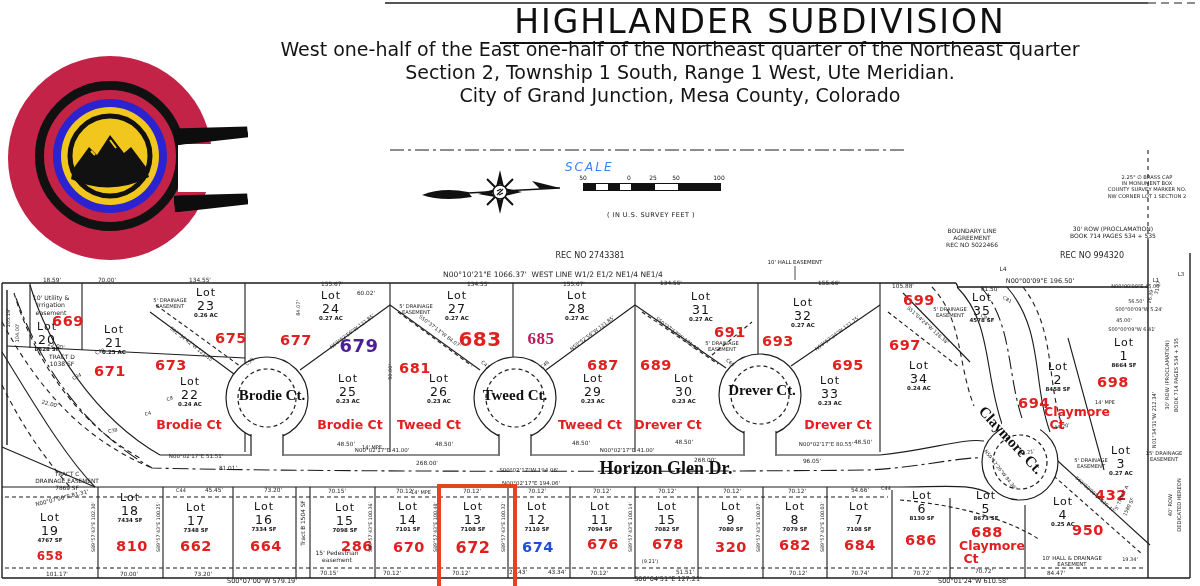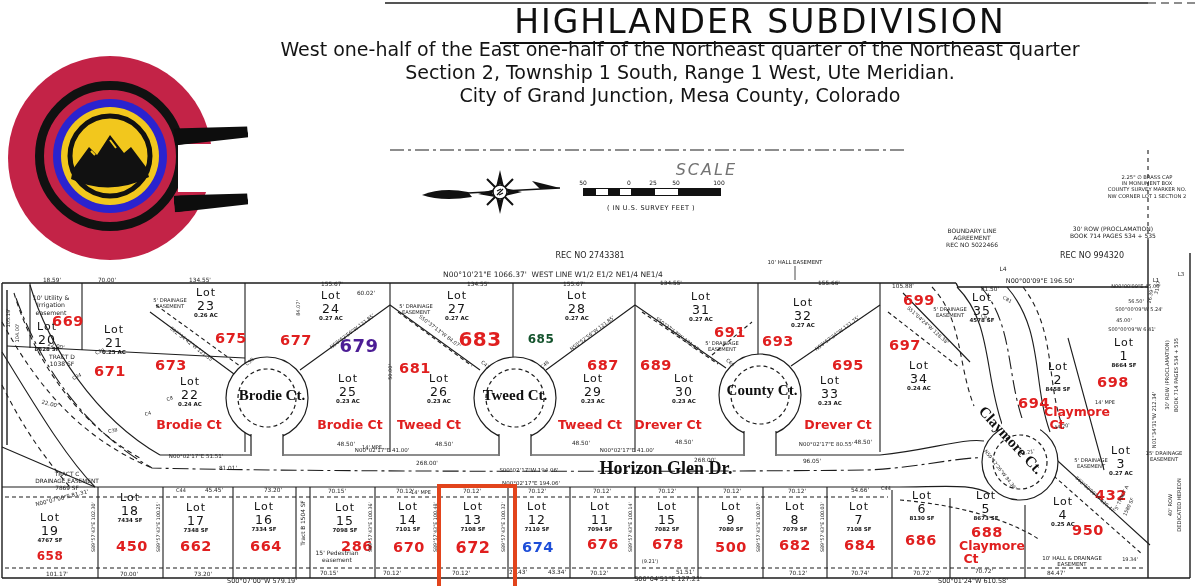--- a/index.html
+++ b/index.html
@@ -31,25 +31,25 @@
     border:9px solid #111;box-sizing:border-box;}
   #logo .blue-disc{position:absolute;left:45px;top:43px;width:114px;height:114px;border-radius:50%;}
   #logo .yellow-disc{position:absolute;left:53px;top:51px;width:98px;height:98px;border-radius:50%;overflow:hidden;}
   #logo .white-gap{position:absolute;left:170px;top:88px;width:76px;height:48px;background:#fff;}
   #logo .bar{position:absolute;width:74px;height:17px;background:#0d0d0d;
     clip-path:polygon(0 0,100% 18%,100% 82%,0 100%);}
   #logo .bar1{left:166px;top:70px;transform:rotate(-4deg);}
   #logo .bar2{left:166px;top:137px;transform:rotate(-4deg);}
   
   #scale-box{position:absolute;left:565px;top:160px;width:172px;}
-  #scale-label{text-align:right;font-size:16px;font-style:italic;letter-spacing:2px;color:#737373;}
+  #scale-label{text-align:left;font-size:12px;font-style:italic;letter-spacing:2px;color:#3b82f6;}
   #scale-ticks{position:relative;height:9px;font-size:6px;color:#111;}
   #scale-ticks span{position:absolute;transform:translateX(-50%);}
   #scale-bar{display:flex;height:6px;border:1px solid #111;width:136px;margin-left:18px;}
-  #scale-units{text-align:center;font-size:6.5px;color:#111;margin-top:8px;letter-spacing:.5px;}
+  #scale-units{text-align:center;font-size:6.5px;color:#111;margin-top:20px;letter-spacing:.5px;}
   #highlight-box{position:absolute;border-style:solid;background:transparent;pointer-events:none;}
   svg{position:absolute;left:0;top:0;}
 </style>
 </head>
 <body>
 
 <div id="stage">
 
   <svg width="1200" height="586" viewBox="0 0 1200 586">
     <g stroke="#1d1d1d" stroke-width="1.1" fill="none">
@@ -330,50 +330,50 @@
         <div class="lot-area">4767 SF</div>
       </div>
       <div class="lbl ref" style="font-size: 14.5px; color: rgb(224, 31, 31); left: 68px; top: 322px; transform: translate(-50%, -50%);">669</div>
       <div class="lbl ref" style="font-size: 14.5px; color: rgb(224, 31, 31); left: 110px; top: 372px; transform: translate(-50%, -50%);">671</div>
       <div class="lbl ref" style="font-size: 14.5px; color: rgb(224, 31, 31); left: 171px; top: 366px; transform: translate(-50%, -50%);">673</div>
       <div class="lbl ref" style="font-size: 14.5px; color: rgb(224, 31, 31); left: 231px; top: 339px; transform: translate(-50%, -50%);">675</div>
       <div class="lbl ref" style="font-size: 14.5px; color: rgb(224, 31, 31); left: 296px; top: 341px; transform: translate(-50%, -50%);">677</div>
       <div class="lbl ref" style="font-size: 18px; color: #4c1d95; left: 359px; top: 346px; transform: translate(-50%, -50%);">679</div>
       <div class="lbl ref" style="font-size: 14.5px; color: rgb(224, 31, 31); left: 415px; top: 369px; transform: translate(-50%, -50%);">681</div>
       <div class="lbl ref" style="font-size: 20px; color: rgb(224, 31, 31); left: 480px; top: 339px; transform: translate(-50%, -50%);">683</div>
-      <div class="lbl ref" style="font-size: 12px; color: #14532d; left: 541px; top: 339px; transform: translate(-50%, -50%);">685</div>
+      <div class="lbl ref" style="font-size: 17px; color: #be185d; left: 541px; top: 339px; transform: translate(-50%, -50%); font-family: Liberation Serif, serif;">685</div>
       <div class="lbl ref" style="font-size: 14.5px; color: rgb(224, 31, 31); left: 603px; top: 366px; transform: translate(-50%, -50%);">687</div>
       <div class="lbl ref" style="font-size: 14.5px; color: rgb(224, 31, 31); left: 656px; top: 366px; transform: translate(-50%, -50%);">689</div>
       <div class="lbl ref" style="font-size: 14.5px; color: rgb(224, 31, 31); left: 730px; top: 333px; transform: translate(-50%, -50%);">691</div>
       <div class="lbl ref" style="font-size: 14.5px; color: rgb(224, 31, 31); left: 778px; top: 342px; transform: translate(-50%, -50%);">693</div>
       <div class="lbl ref" style="font-size: 14.5px; color: rgb(224, 31, 31); left: 848px; top: 366px; transform: translate(-50%, -50%);">695</div>
       <div class="lbl ref" style="font-size: 14.5px; color: rgb(224, 31, 31); left: 905px; top: 346px; transform: translate(-50%, -50%);">697</div>
       <div class="lbl ref" style="font-size: 14.5px; color: rgb(224, 31, 31); left: 919px; top: 301px; transform: translate(-50%, -50%);">699</div>
       <div class="lbl ref" style="font-size: 14.5px; color: rgb(224, 31, 31); left: 1113px; top: 383px; transform: translate(-50%, -50%);">698</div>
       <div class="lbl ref" style="font-size: 14.5px; color: rgb(224, 31, 31); left: 1034px; top: 404px; transform: translate(-50%, -50%);">694</div>
       <div class="lbl ref" style="font-size: 14.5px; color: rgb(224, 31, 31); left: 1111px; top: 496px; transform: translate(-50%, -50%);">432</div>
       <div class="lbl ref" style="font-size: 12px; color: rgb(224, 31, 31); left: 50px; top: 556px; transform: translate(-50%, -50%);">658</div>
-      <div class="lbl ref" style="font-size: 14.5px; color: rgb(224, 31, 31); left: 132px; top: 547px; transform: translate(-50%, -50%);">450</div>
+      <div class="lbl ref" style="font-size: 14.5px; color: rgb(224, 31, 31); left: 132px; top: 547px; transform: translate(-50%, -50%);">810</div>
       <div class="lbl ref" style="font-size: 14.5px; color: rgb(224, 31, 31); left: 196px; top: 547px; transform: translate(-50%, -50%);">662</div>
       <div class="lbl ref" style="font-size: 14.5px; color: rgb(224, 31, 31); left: 266px; top: 547px; transform: translate(-50%, -50%);">664</div>
       <div class="lbl ref" style="font-size: 14.5px; color: rgb(224, 31, 31); left: 357px; top: 547px; transform: translate(-50%, -50%);">286</div>
       <div class="lbl ref" style="font-size: 14.5px; color: rgb(224, 31, 31); left: 409px; top: 548px; transform: translate(-50%, -50%);">670</div>
       <div class="lbl ref" style="font-size: 16px; color: rgb(224, 31, 31); left: 473px; top: 548px; transform: translate(-50%, -50%);">672</div>
       <div class="lbl ref" style="font-size: 14.5px; color: #1d4ed8; left: 538px; top: 548px; transform: translate(-50%, -50%);">674</div>
       <div class="lbl ref" style="font-size: 14.5px; color: rgb(224, 31, 31); left: 603px; top: 545px; transform: translate(-50%, -50%);">676</div>
       <div class="lbl ref" style="font-size: 14.5px; color: rgb(224, 31, 31); left: 668px; top: 545px; transform: translate(-50%, -50%);">678</div>
-      <div class="lbl ref" style="font-size: 14.5px; color: rgb(224, 31, 31); left: 731px; top: 548px; transform: translate(-50%, -50%);">500</div>
+      <div class="lbl ref" style="font-size: 14.5px; color: rgb(224, 31, 31); left: 731px; top: 548px; transform: translate(-50%, -50%);">320</div>
       <div class="lbl ref" style="font-size: 14.5px; color: rgb(224, 31, 31); left: 795px; top: 546px; transform: translate(-50%, -50%);">682</div>
       <div class="lbl ref" style="font-size: 14.5px; color: rgb(224, 31, 31); left: 860px; top: 546px; transform: translate(-50%, -50%);">684</div>
       <div class="lbl ref" style="font-size: 14.5px; color: rgb(224, 31, 31); left: 921px; top: 541px; transform: translate(-50%, -50%);">686</div>
       <div class="lbl ref" style="font-size: 14.5px; color: rgb(224, 31, 31); left: 987px; top: 533px; transform: translate(-50%, -50%);">688</div>
       <div class="lbl ref" style="font-size: 14.5px; color: rgb(224, 31, 31); left: 1088px; top: 531px; transform: translate(-50%, -50%);">950</div>
       <div class="lbl street" style="font-size: 15px; left: 272px; top: 395px; transform: translate(-50%, -50%);">Brodie Ct.</div>
       <div class="lbl street" style="font-size: 15px; left: 515px; top: 395px; transform: translate(-50%, -50%);">Tweed Ct.</div>
-      <div class="lbl street" style="font-size: 15px; left: 762px; top: 390px; transform: translate(-50%, -50%);">County Ct.</div>
+      <div class="lbl street" style="font-size: 15px; left: 762px; top: 390px; transform: translate(-50%, -50%);">Drever Ct.</div>
       <div class="lbl street" style="font-size: 15px; left: 1011px; top: 440px; transform: translate(-50%, -50%) rotate(47deg);">Claymore Ct.</div>
       <div class="lbl street" style="font-size: 18px; left: 628px; top: 469px; transform: translate(-50%, -50%); margin-left: 38px;">Horizon Glen Dr.</div>
       <div class="lbl street-ref" style="font-size: 12.5px; color: rgb(224, 31, 31); left: 189px; top: 424px; transform: translate(-50%, -50%);">Brodie Ct</div>
       <div class="lbl street-ref" style="font-size: 12.5px; color: rgb(224, 31, 31); left: 350px; top: 424px; transform: translate(-50%, -50%);">Brodie Ct</div>
       <div class="lbl street-ref" style="font-size: 12.5px; color: rgb(224, 31, 31); left: 429px; top: 424px; transform: translate(-50%, -50%);">Tweed Ct</div>
       <div class="lbl street-ref" style="font-size: 12.5px; color: rgb(224, 31, 31); left: 590px; top: 424px; transform: translate(-50%, -50%);">Tweed Ct</div>
       <div class="lbl street-ref" style="font-size: 12.5px; color: rgb(224, 31, 31); left: 668px; top: 424px; transform: translate(-50%, -50%);">Drever Ct</div>
       <div class="lbl street-ref" style="font-size: 12.5px; color: rgb(224, 31, 31); left: 838px; top: 424px; transform: translate(-50%, -50%);">Drever Ct</div>
       <div class="lbl street-ref" style="font-size: 12.5px; color: rgb(224, 31, 31); left: 1077px; top: 411px; transform: translate(-50%, -50%);">Claymore</div>
       <div class="lbl street-ref" style="font-size: 12.5px; color: rgb(224, 31, 31); left: 1057px; top: 424px; transform: translate(-50%, -50%);">Ct</div>

